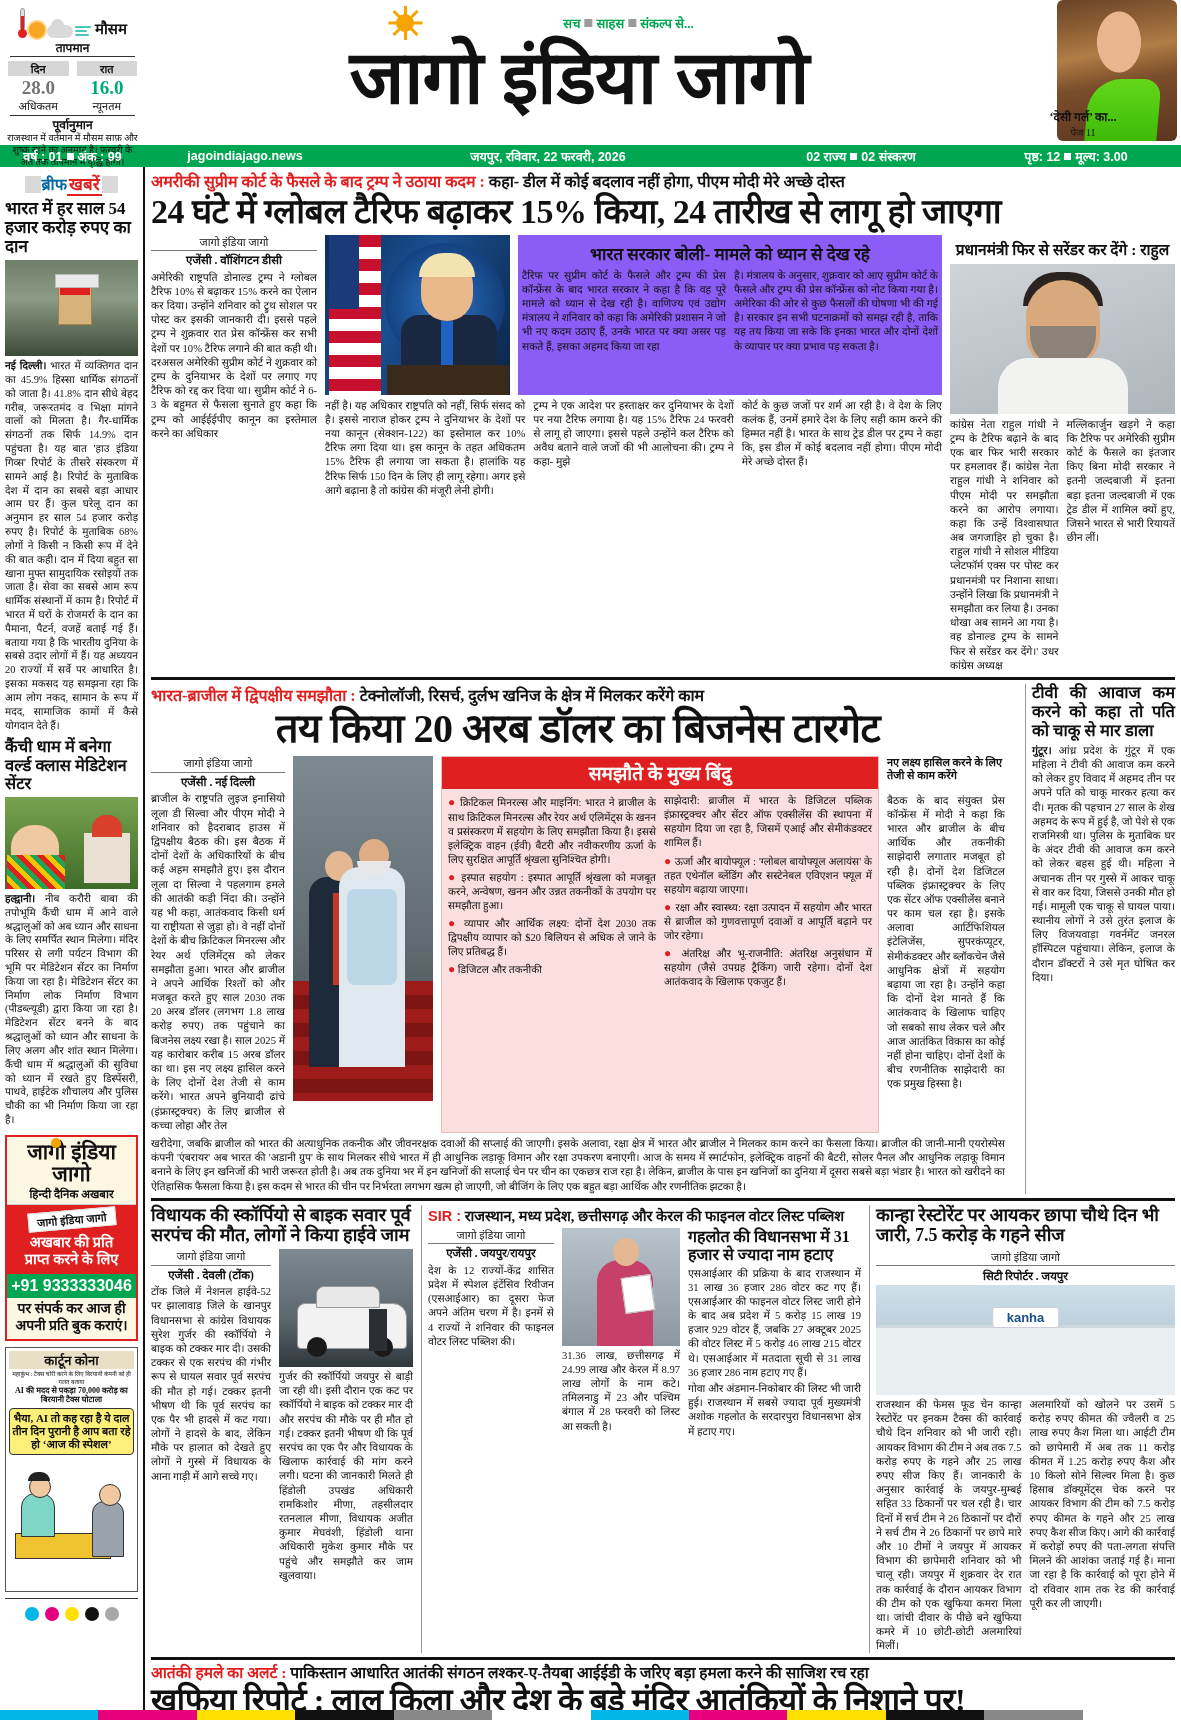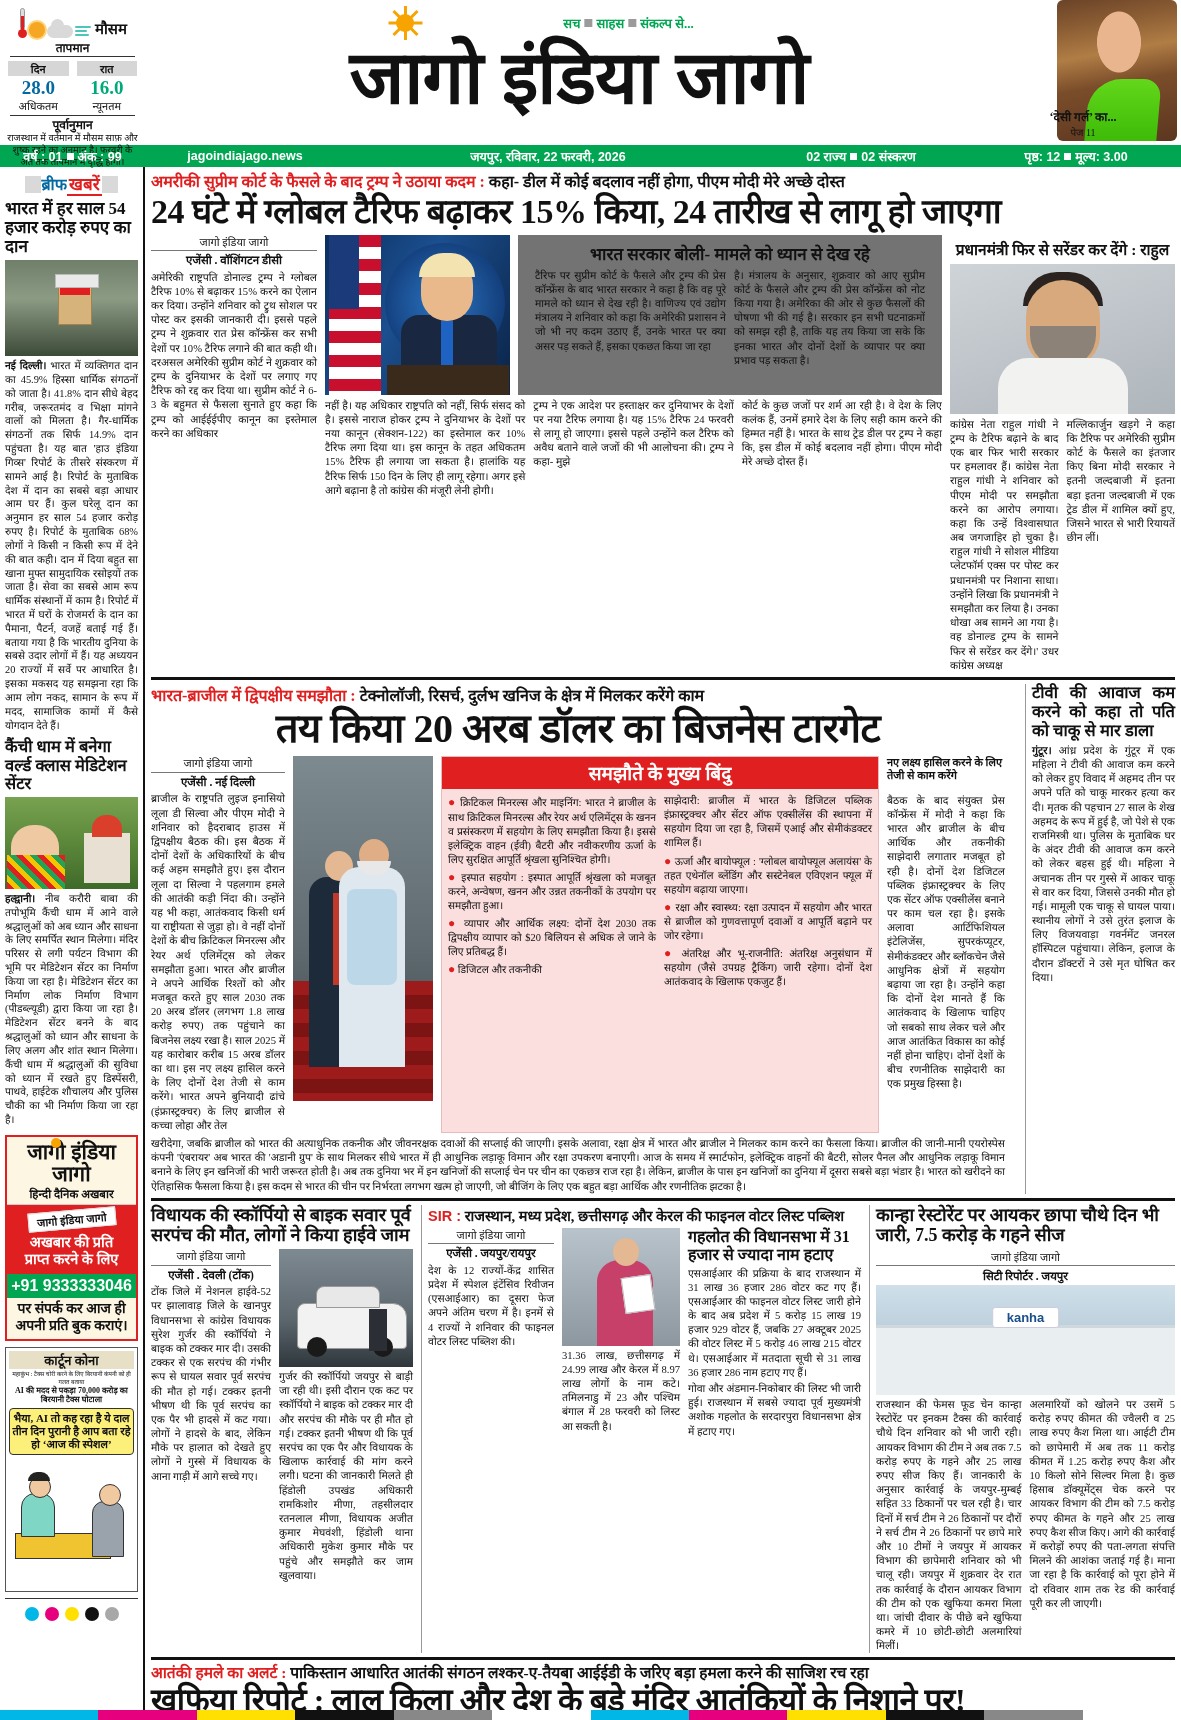--- a/index.html
+++ b/index.html
@@ -25,21 +25,21 @@
   .cloud-ic:before{content:"";position:absolute;left:4px;top:-6px;width:13px;height:13px;border-radius:50%;background:#d9d9d9;}
   .wind-ic{display:inline-block;width:18px;}
   .wind-ic i{display:block;height:2px;background:#4bc6b9;margin:2px 0;border-radius:2px;}
   .wind-ic i:nth-child(1){width:16px}.wind-ic i:nth-child(2){width:12px}.wind-ic i:nth-child(3){width:14px}
   .wx-graphic{display:flex;align-items:flex-end;justify-content:center;gap:2px;height:34px;}
   .taapmaan { font-weight:bold; font-size:12px; border-bottom:1px solid #333; margin: 1px 6px 0;}
   .temps { display:flex; }
   .temp-col { flex:1; padding-top:2px; }
   .temp-lbl { background:#d6d6d6; font-weight:bold; font-size:11px; display:block; margin:2px 4px; }
   .temp-val { font-weight:bold; font-size:19px; line-height:1.05; }
-  .temp-val.day { color:#0369a1; } .temp-val.night { color:#00a97a; }
+  .temp-val.day { color:#737373; } .temp-val.night { color:#00a97a; }
   .temp-sub { font-size:11px; }
   .fcast-hd { font-weight:bold; font-size:12px; border-top:1px solid #333; margin:2px 6px 0; }
   .fcast-tx { font-size:9.5px; line-height:1.25; padding: 0 2px; }
 
   .logo-box { flex:1; position:relative; display:flex; flex-direction:column; align-items:center; justify-content:center;}
   .tagline { position:absolute; top:14px; left:50%; transform:translateX(-12%); font-size:13px; font-weight:bold; color:#00a651; white-space:nowrap;}
   .tagline .sq{display:inline-block;width:8px;height:8px;background:#9b9b9b;margin:0 4px;vertical-align:1px;}
   .logo-sun { position:absolute; left:243px; top:6px; width:34px; height:34px; }
   .logo-sun .core{position:absolute;left:8px;top:8px;width:18px;height:18px;border-radius:50%;background:#f7a400;}
   .logo-sun .ray{position:absolute;left:16px;top:0;width:3px;height:34px;background:#f7a400;}
@@ -140,21 +140,21 @@
   .trump-photo .tie{position:absolute;left:116px;top:86px;width:12px;height:50px;background:#1e63c4;}
   .trump-photo .podium{position:absolute;left:62px;bottom:0;width:122px;height:30px;background:#3a2a1c;}
 
   .rahul-photo { height:160px; background:linear-gradient(160deg,#cfd4d8,#aeb5bb); position:relative;}
   .rahul-photo .face{position:absolute;left:50%;top:16px;transform:translateX(-50%);width:74px;height:86px;border-radius:37px 37px 30px 30px;background:#d8a97c;}
   .rahul-photo .hair{position:absolute;left:50%;top:8px;transform:translateX(-50%);width:80px;height:34px;border-radius:40px 40px 0 0;background:#2a2320;}
   .rahul-photo .beard{position:absolute;left:50%;top:62px;transform:translateX(-50%);width:66px;height:42px;border-radius:0 0 33px 33px;background:#8d8277;}
   .rahul-photo .shirt{position:absolute;left:50%;bottom:0;transform:translateX(-50%);width:130px;height:56px;background:#f2f2f0;border-radius:30px 30px 0 0;}
 
   .sub-hd { font-size:17px; font-weight:bold; text-align:center; padding:3px 0 4px; }
-  .tintbox { background:#737373; padding:4px 17px; }
+  .tintbox { background:#8b5cf6; padding:4px 4px; }
 
   
   .mega2 { font-size:40px; font-weight:bold; text-align:center; line-height:1.08; padding:2px 0 6px; letter-spacing:-0.5px;}
   .modi-photo { height:345px; position:relative; overflow:hidden; background:linear-gradient(180deg,#7d8a8f 0%,#5f6b70 55%,#3a4347 100%); }
   .modi-photo .carpet{position:absolute;left:0;bottom:0;width:100%;height:120px;background:repeating-linear-gradient(180deg,#9e1b1b 0 14px,#7d1414 14px 28px);}
   .modi-photo .p1{position:absolute;left:16px;bottom:34px;width:58px;height:190px;background:#1c2a3a;border-radius:18px 18px 0 0;}
   .modi-photo .p1:before{content:"";position:absolute;left:16px;top:-26px;width:28px;height:30px;border-radius:50%;background:#e3b892;}
   .modi-photo .p1:after{content:"";position:absolute;left:24px;top:16px;width:10px;height:92px;background:#c0392b;}
   .modi-photo .p2{position:absolute;right:28px;bottom:34px;width:66px;height:200px;background:#dfe8ee;border-radius:20px 20px 0 0;}
   .modi-photo .p2 .vest{position:absolute;left:8px;top:22px;width:50px;height:96px;background:#bcd7e8;border-radius:8px;}
@@ -365,21 +365,21 @@
                   <div class="suit"></div>
                 <div class="head"></div>
                   <div class="hair"></div>
                   <div class="tie"></div>
                   <div class="podium"></div>
               </div>
             </div>
             <div class="tintbox" style="flex:1">
               <div class="sub-hd">भारत सरकार बोली- मामले को ध्यान से देख रहे</div>
               <div class="cols">
-                <div class="col" style="flex:1">टैरिफ पर सुप्रीम कोर्ट के फैसले और ट्रम्प की प्रेस कॉन्फ्रेंस के बाद भारत सरकार ने कहा है कि वह पूरे मामले को ध्यान से देख रही है। वाणिज्य एवं उद्योग मंत्रालय ने शनिवार को कहा कि अमेरिकी प्रशासन ने जो भी नए कदम उठाए हैं, उनके भारत पर क्या असर पड़ सकते हैं, इसका एकछत किया जा रहा</div>
+                <div class="col" style="flex:1">टैरिफ पर सुप्रीम कोर्ट के फैसले और ट्रम्प की प्रेस कॉन्फ्रेंस के बाद भारत सरकार ने कहा है कि वह पूरे मामले को ध्यान से देख रही है। वाणिज्य एवं उद्योग मंत्रालय ने शनिवार को कहा कि अमेरिकी प्रशासन ने जो भी नए कदम उठाए हैं, उनके भारत पर क्या असर पड़ सकते हैं, इसका अहमद किया जा रहा</div>
                 <div class="col" style="flex:1">है। मंत्रालय के अनुसार, शुक्रवार को आए सुप्रीम कोर्ट के फैसले और ट्रम्प की प्रेस कॉन्फ्रेंस को नोट किया गया है। अमेरिका की ओर से कुछ फैसलों की घोषणा भी की गई है। सरकार इन सभी घटनाक्रमों को समझ रही है, ताकि यह तय किया जा सके कि इनका भारत और दोनों देशों के व्यापार पर क्या प्रभाव पड़ सकता है।</div>
               </div>
             </div>
           </div>
           <div class="cols" style="margin-top:4px">
             <div class="col" style="flex:1">नहीं है। यह अधिकार राष्ट्रपति को नहीं, सिर्फ संसद को है। इससे नाराज होकर ट्रम्प ने दुनियाभर के देशों पर नया कानून (सेक्शन-122) का इस्तेमाल कर 10% टैरिफ लगा दिया था। इस कानून के तहत अधिकतम 15% टैरिफ ही लगाया जा सकता है। हालांकि यह टैरिफ सिर्फ 150 दिन के लिए ही लागू रहेगा। अगर इसे आगे बढ़ाना है तो कांग्रेस की मंजूरी लेनी होगी।</div>
             <div class="col" style="flex:1">ट्रम्प ने एक आदेश पर हस्ताक्षर कर दुनियाभर के देशों पर नया टैरिफ लगाया है। यह 15% टैरिफ 24 फरवरी से लागू हो जाएगा। इससे पहले उन्होंने कल टैरिफ को अवैध बताने वाले जजों की भी आलोचना की। ट्रम्प ने कहा- मुझे</div>
             <div class="col" style="flex:1">कोर्ट के कुछ जजों पर शर्म आ रही है। वे देश के लिए कलंक हैं, उनमें हमारे देश के लिए सही काम करने की हिम्मत नहीं है। भारत के साथ ट्रेड डील पर ट्रम्प ने कहा कि, इस डील में कोई बदलाव नहीं होगा। पीएम मोदी मेरे अच्छे दोस्त हैं।</div>
           </div>
         </div>

